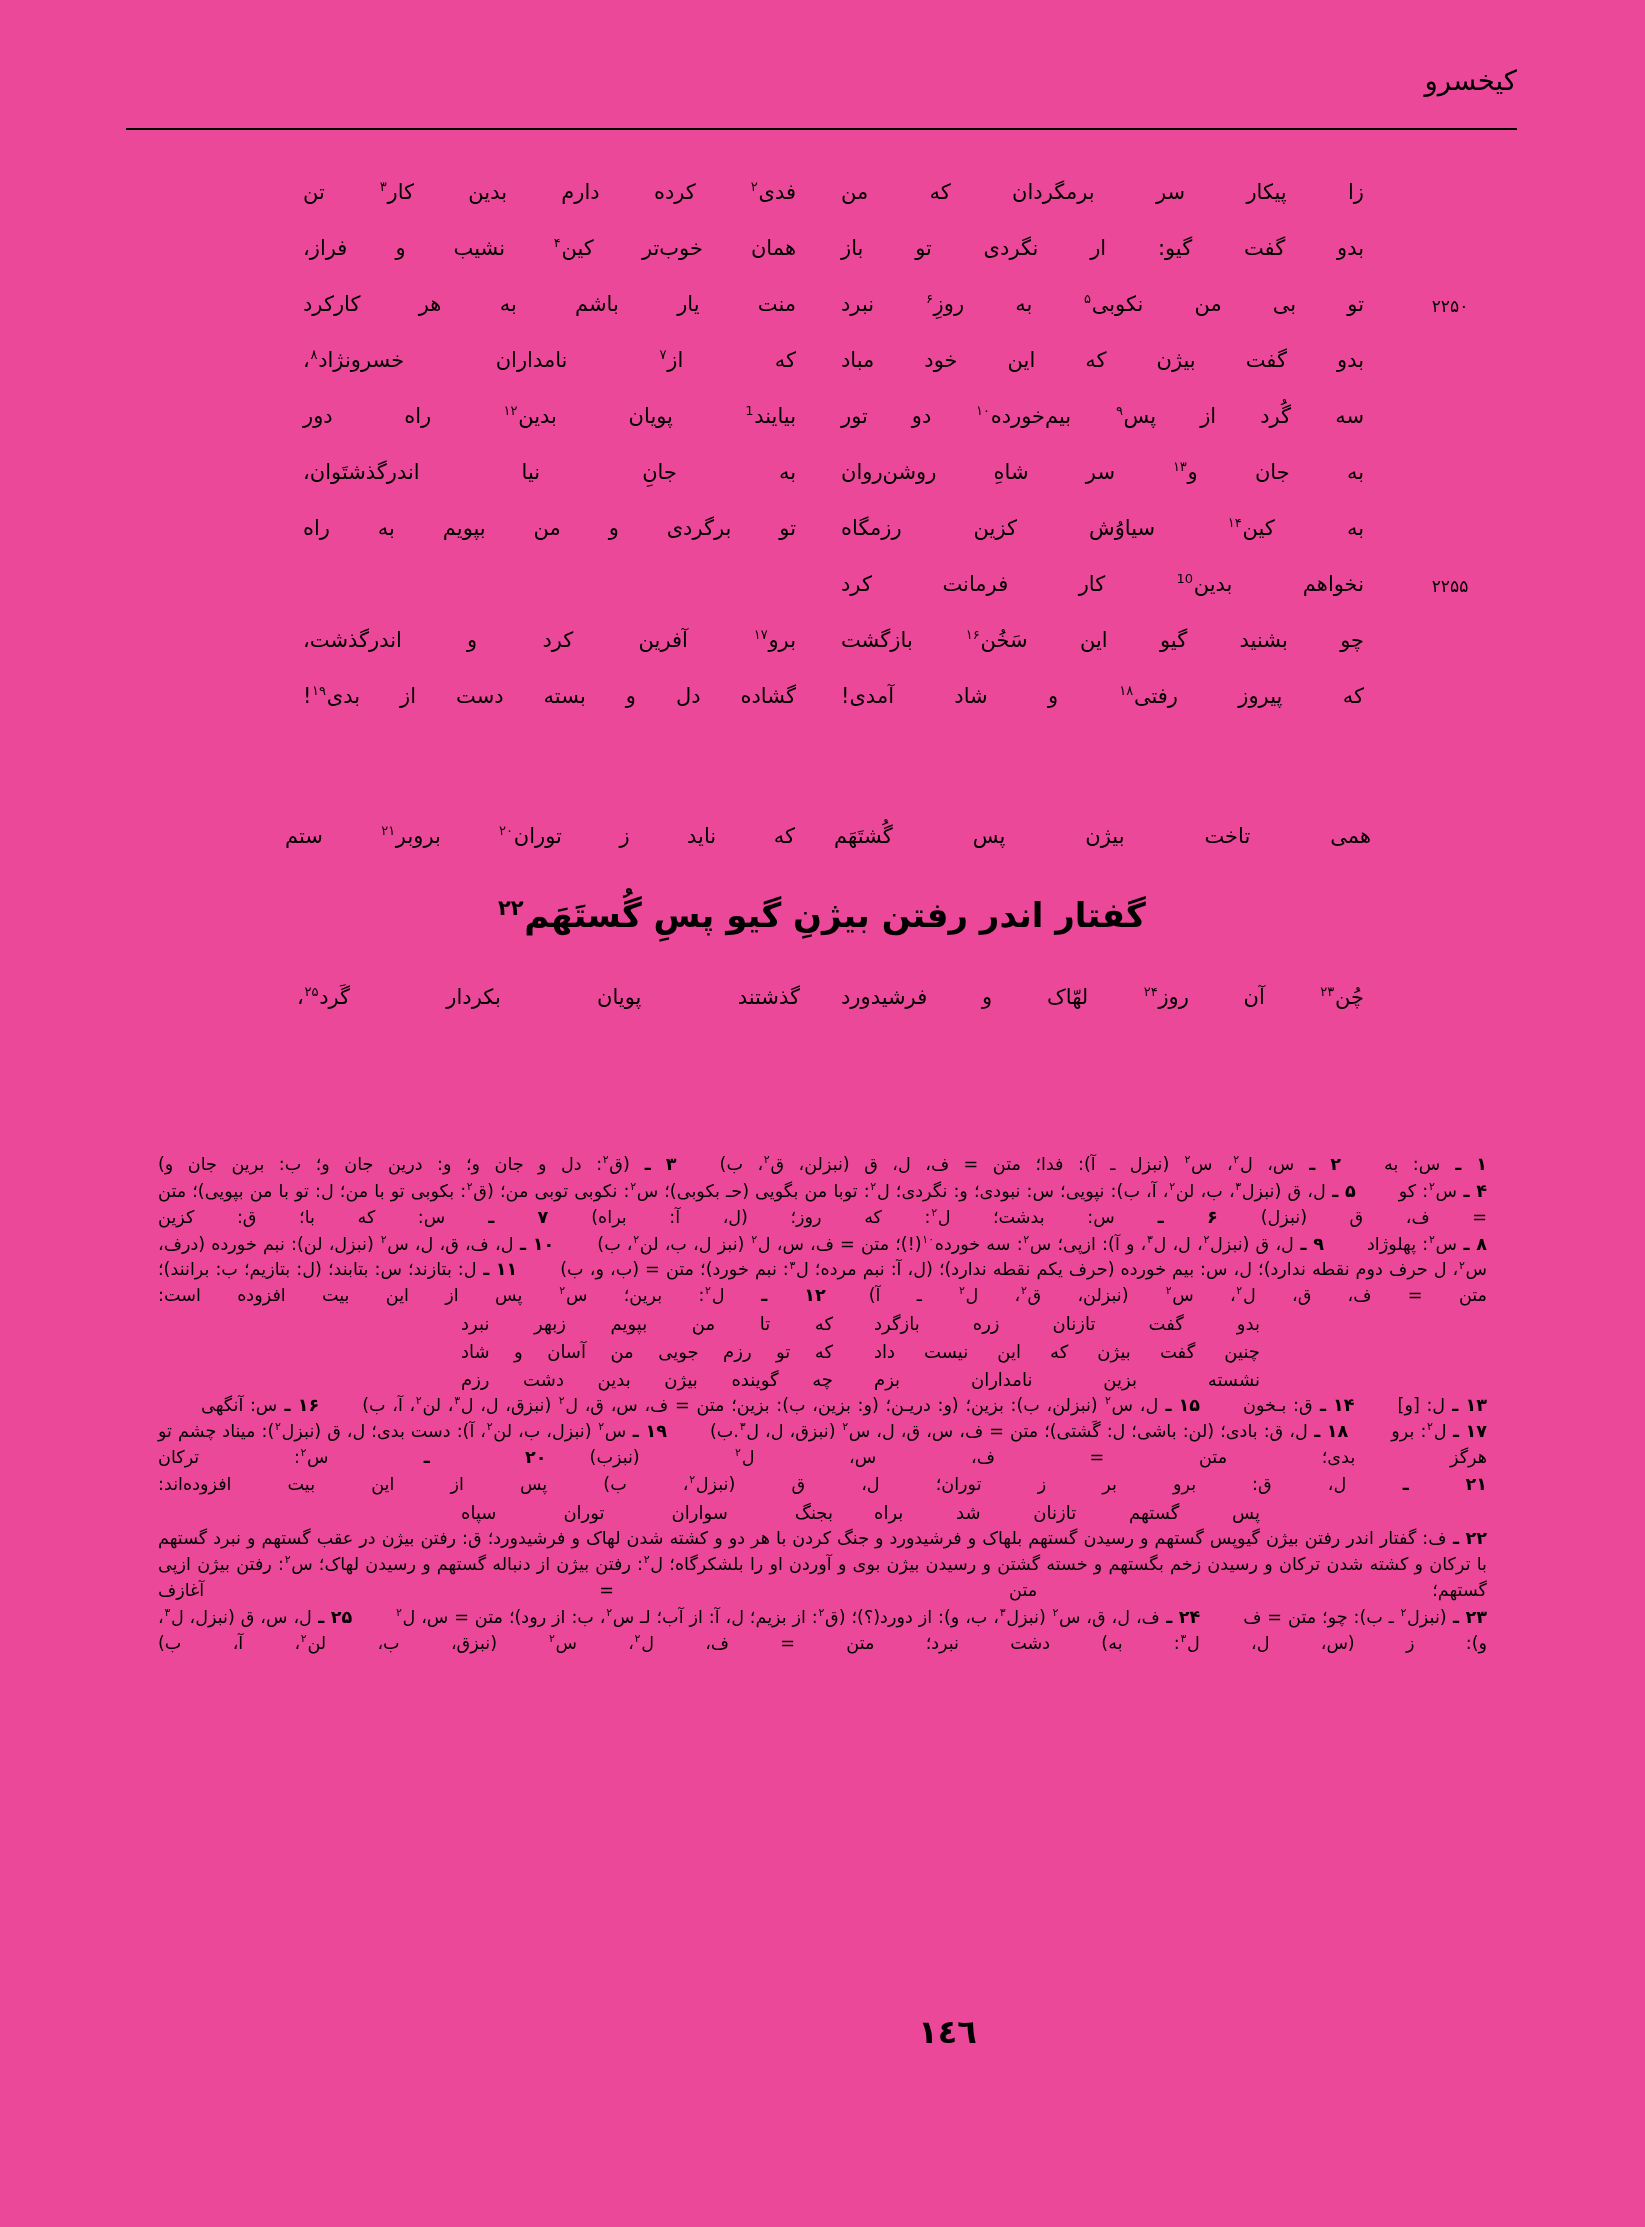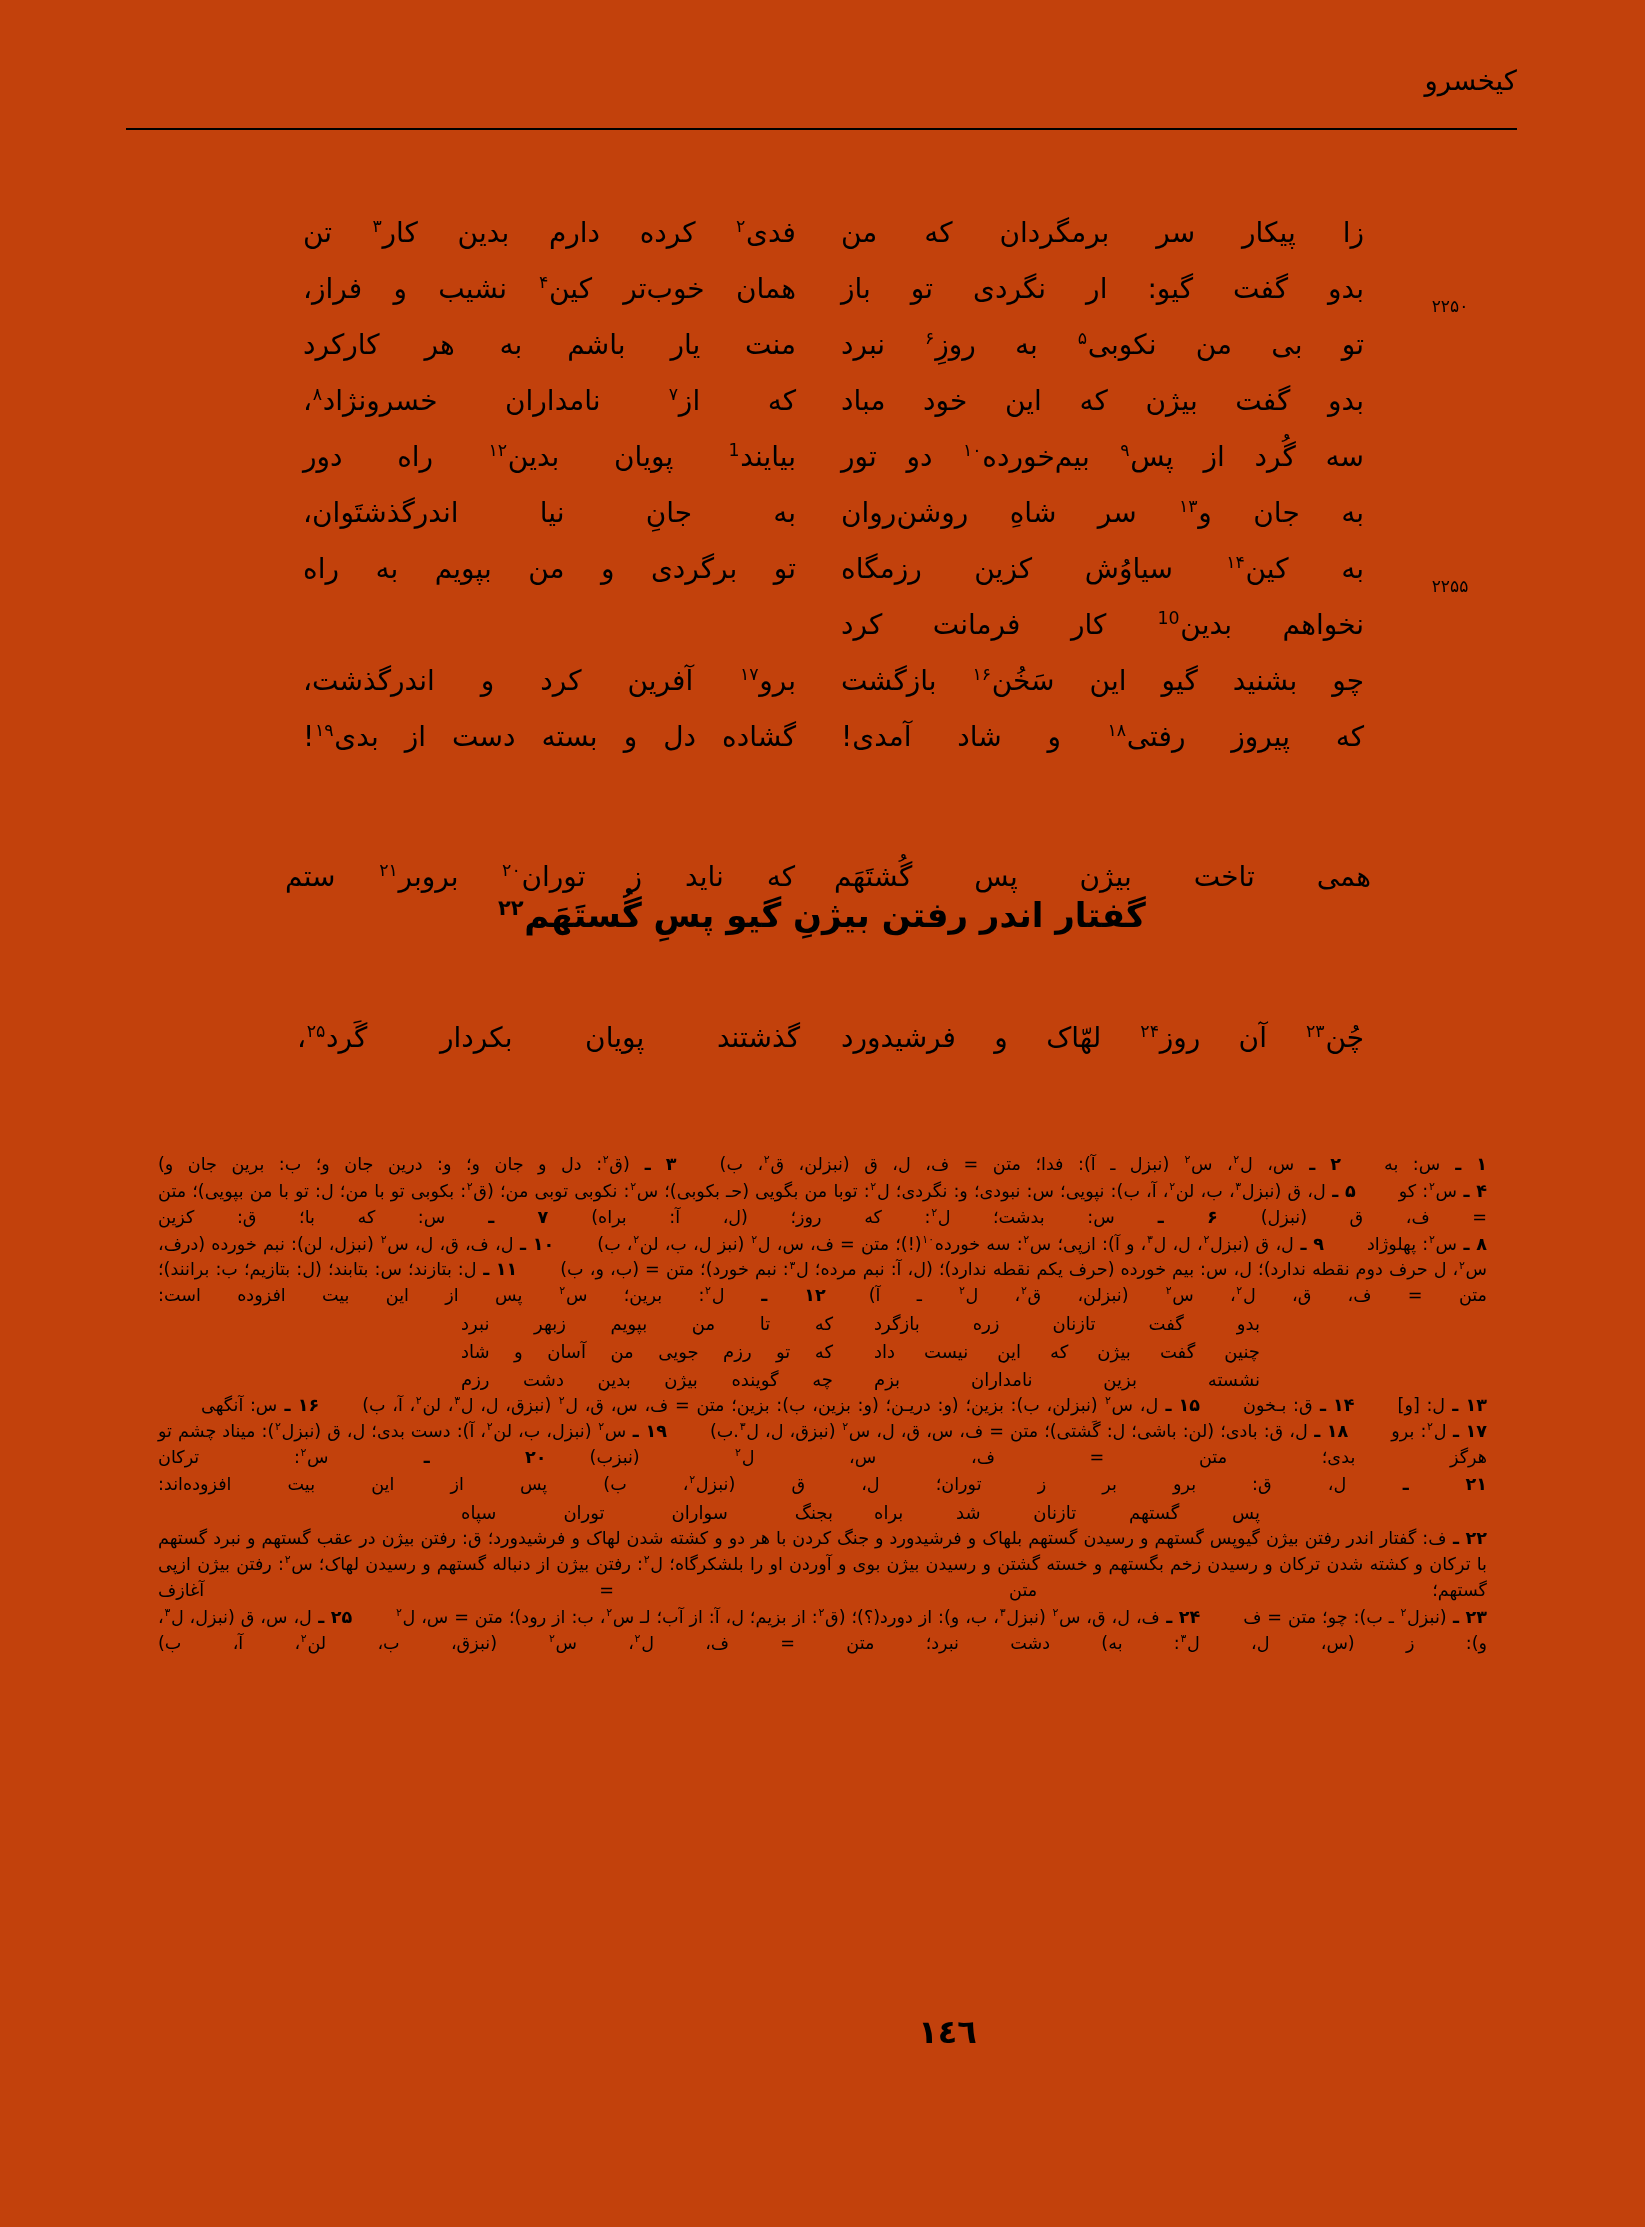--- a/index.html
+++ b/index.html
@@ -9,21 +9,21 @@
     background: #ffffff;
   }
   body {
     font-family: "DejaVu Sans", sans-serif;
     color: #000000;
   }
   .page {
     position: relative;
     width: 1645px;
     height: 2227px;
-    background: #c2410c;
+    background: #ec4899;
     margin: 0 auto;
     overflow: hidden;
     box-sizing: border-box;
   }
 
   
   .running-head {
     position: absolute;
     top: 67px;
     right: 128px;
@@ -51,27 +51,26 @@
   }
   .couplet {
     position: relative;
     display: flex;
     flex-direction: row;
     width: 100%;
     height: 56px;
     align-items: flex-start;
   }
   .hemistich {
-    font-size: 28px;
+    font-size: 21px;
     line-height: 1.18;
     white-space: nowrap;
     text-align: justify;
     text-align-last: justify;
     direction: rtl;
-    margin-top: 36px;
   }
   .hemi-a {
     width: 523px;
     margin-right: 153px;
   }
   .hemi-b {
     width: 493px;
     margin-right: 45px;
   }
   .linenum {

